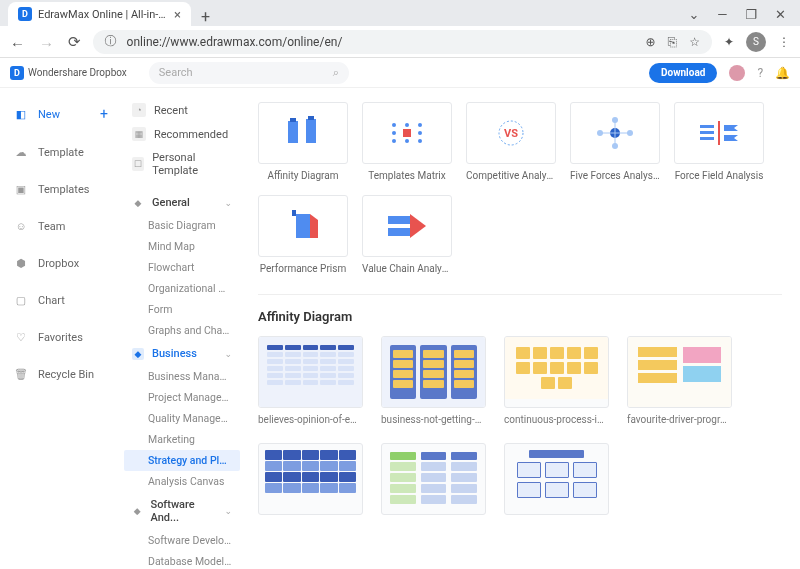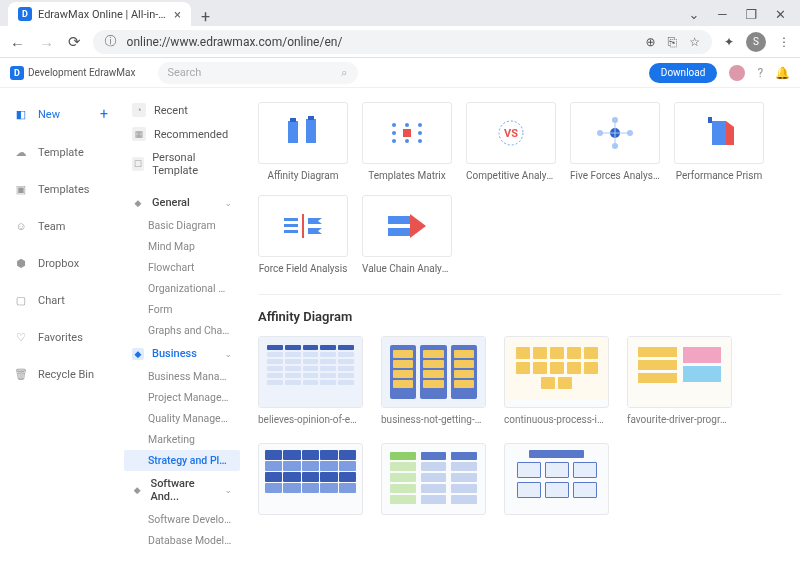--- a/index.html
+++ b/index.html
@@ -22,21 +22,21 @@
 .addr-icons-right { margin-left: auto; display: flex; gap: 12px; color: #555; align-items: center;}
 .browser-icons-right { display: flex; gap: 12px; align-items: center; color: #555; }
 .avatar { width: 20px; height: 20px; border-radius: 50%; background: #888; color: #fff; display: flex; align-items: center; justify-content: center; font-size: 10px; }
 
 
 .app-topbar { height: 30px; display: flex; align-items: center; padding: 0 10px; gap: 10px; border-bottom: 1px solid #f0f0f0; }
 .app-logo { display: flex; align-items: center; gap: 4px; font-size: 10px; color: #555; }
 .app-logo-icon { width: 14px; height: 14px; background: #1a73e8; border-radius: 3px; color:#fff; display:flex;align-items:center;justify-content:center;font-size:9px;font-weight:bold;}
 .app-search { flex: 0 0 200px; margin-left: 12px; height: 22px; background: #f5f6f8; border-radius: 11px; display: flex; align-items: center; padding: 0 10px; justify-content: space-between; color: #aaa; font-size: 11px; }
 .app-right { margin-left: auto; display: flex; gap: 12px; align-items: center; }
-.download-btn { background: #1a73e8; color: #fff; border-radius: 11px; height: 20px; padding: 0 12px; display: flex; align-items: center; font-size: 10px; }
+.download-btn { background: #1a73e8; color: #fff; border-radius: 11px; height: 20px; padding: 0 12px; display: flex; align-items: center; font-size: 10px; font-weight: bold; }
 .mini-avatar { width: 16px; height: 16px; border-radius: 50%; background: #d9a; }
 .ico { color: #999; font-size: 12px; }
 
 
 .layout { display: flex; height: calc(569px - 26px - 32px - 30px); }
 
 
 .sidebar-left { width: 122px; padding: 12px 6px; display: flex; flex-direction: column; gap: 2px; }
 .sl-item { display: flex; align-items: center; gap: 10px; padding: 6px 8px; border-radius: 4px; color: #666; font-size: 11px; }
 .sl-item.primary { color: #1a73e8; }
@@ -116,21 +116,21 @@
   <div class="browser-icons-right">
     <span>✦</span>
     <span class="avatar">S</span>
     <span>⋮</span>
   </div>
 </div>
 
 <div class="app-topbar">
   <div class="app-logo">
     <span class="app-logo-icon">D</span>
-    <span>Development EdrawMax</span>
+    <span>Wondershare Dropbox</span>
   </div>
   <div class="app-search">
     <span>Search</span>
     <span>⌕</span>
   </div>
   <div class="app-right">
     <span class="download-btn">Download</span>
     <span class="mini-avatar"></span>
     <span class="ico">?</span>
     <span class="ico">🔔</span>
@@ -203,20 +203,21 @@
       <div class="cat-section business">
         <span class="ci" style="background:#1a73e822;color:#1a73e8">◆</span>
         <span>Business</span>
         <span class="chev">⌄</span>
       </div>
       <div class="cat-sub">Business Management</div>
       <div class="cat-sub">Project Management</div>
       <div class="cat-sub">Quality Management</div>
       <div class="cat-sub">Marketing</div>
       <div class="cat-sub active">Strategy and Planning</div>
+      <div class="cat-sub">Analysis Canvas</div>
       <div class="cat-section">
         <span class="ci" style="background:#99922;color:#999">◆</span>
         <span>Software And...</span>
         <span class="chev">⌄</span>
       </div>
       <div class="cat-sub">Software Development</div>
       <div class="cat-sub">Database Modeling</div>
     </div>
 
   <div class="main">
@@ -269,39 +270,39 @@
               <line x1="25" y1="18" x2="40" y2="18" stroke="#a8c8f5"></line>
               <line x1="25" y1="18" x2="25" y2="5" stroke="#a8c8f5"></line>
               <line x1="25" y1="18" x2="25" y2="31" stroke="#a8c8f5"></line>
             </svg>
           </div>
     <div class="template-label">Five Forces Analysis</div>
         </div>
         <div class="template-card">
           <div class="template-thumb">
             <svg width="50" height="36" viewBox="0 0 50 36">
-              <rect x="18" y="6" width="14" height="24" fill="#4f8cf0"></rect>
-              <polygon points="32,6 40,12 40,30 32,30" fill="#e8534f"></polygon>
-              <rect x="14" y="2" width="4" height="6" fill="#2b63c9"></rect>
-            </svg>
-          </div>
-    <div class="template-label">Performance Prism</div>
-        </div>
-        <div class="template-card">
-          <div class="template-thumb">
-            <svg width="50" height="36" viewBox="0 0 50 36">
               <rect x="6" y="10" width="14" height="3" fill="#4f8cf0"></rect>
               <rect x="6" y="16" width="14" height="3" fill="#4f8cf0"></rect>
               <rect x="6" y="22" width="14" height="3" fill="#4f8cf0"></rect>
               <rect x="24" y="6" width="2" height="24" fill="#e8534f"></rect>
               <polygon points="30,10 44,10 40,13 44,16 30,16" fill="#4f8cf0"></polygon>
               <polygon points="30,20 44,20 40,23 44,26 30,26" fill="#4f8cf0"></polygon>
             </svg>
           </div>
     <div class="template-label">Force Field Analysis</div>
+        </div>
+        <div class="template-card">
+          <div class="template-thumb">
+            <svg width="50" height="36" viewBox="0 0 50 36">
+              <rect x="18" y="6" width="14" height="24" fill="#4f8cf0"></rect>
+              <polygon points="32,6 40,12 40,30 32,30" fill="#e8534f"></polygon>
+              <rect x="14" y="2" width="4" height="6" fill="#2b63c9"></rect>
+            </svg>
+          </div>
+    <div class="template-label">Performance Prism</div>
         </div>
         <div class="template-card">
           <div class="template-thumb">
             <svg width="50" height="36" viewBox="0 0 50 36">
               <rect x="6" y="8" width="22" height="8" fill="#4f8cf0"></rect>
               <rect x="6" y="20" width="22" height="8" fill="#4f8cf0"></rect>
               <polygon points="28,6 44,18 28,30" fill="#e8534f"></polygon>
             </svg>
           </div>
     <div class="template-label">Value Chain Analysis</div>

